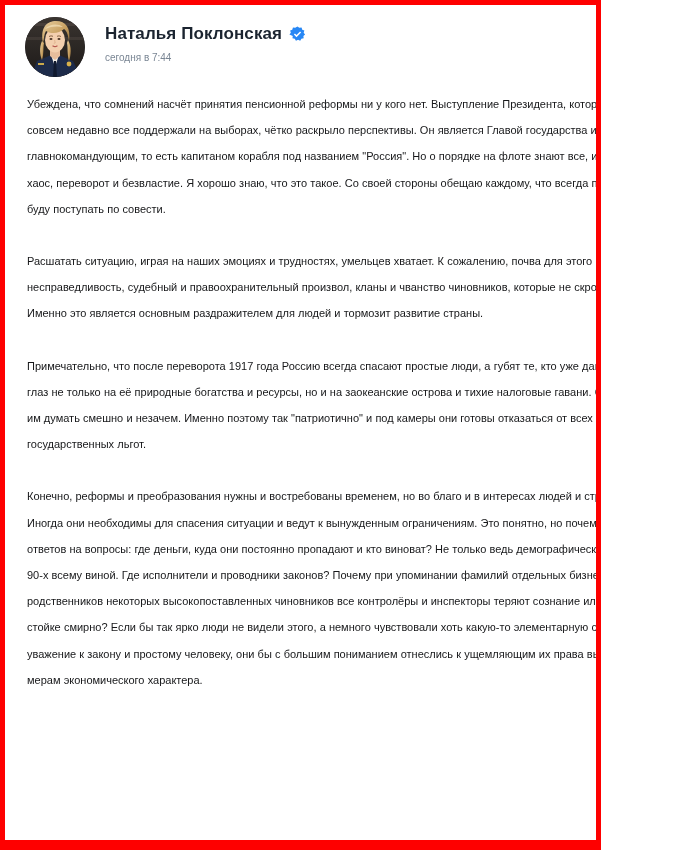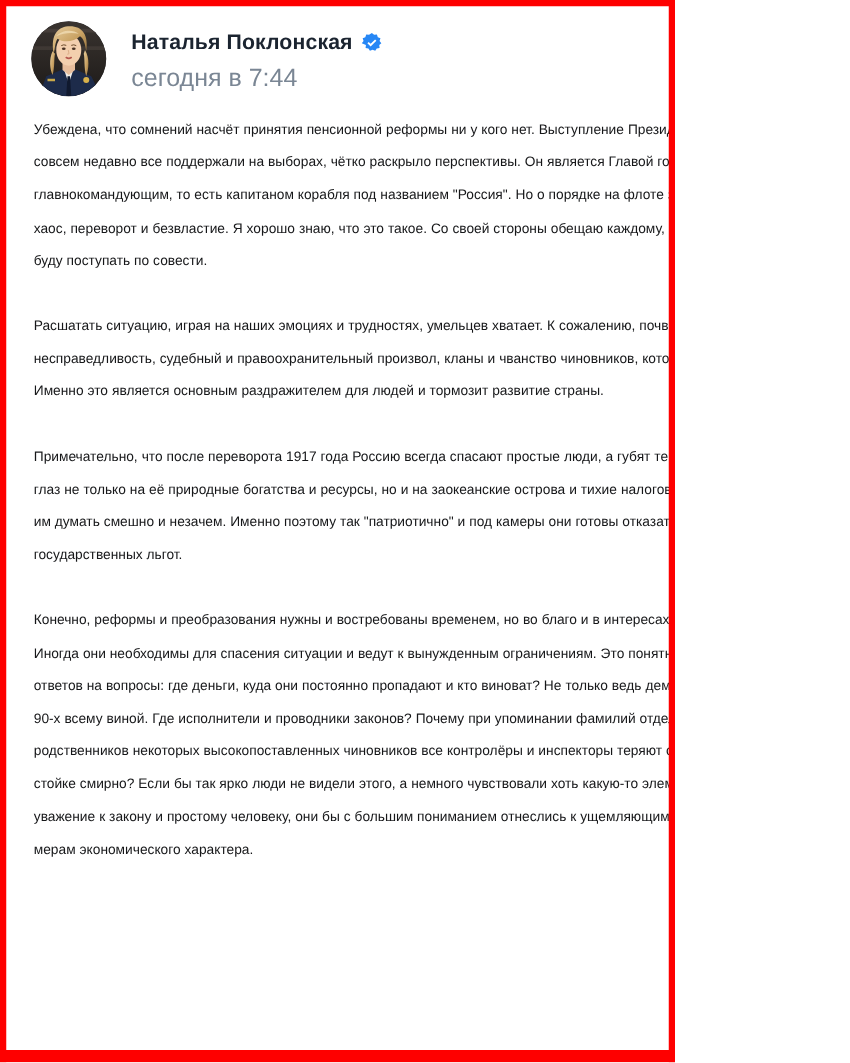--- a/index.html
+++ b/index.html
@@ -5,21 +5,21 @@
   html, body {
     margin: 0;
     padding: 0;
     background: #ffffff;
   }
   body {
     font-family: "Liberation Sans", sans-serif;
   }
   #screenshot {
     position: relative;
-    width: 540px;
+    width: 601px;
     height: 850px;
     box-sizing: border-box;
     background: #ffffff;
     overflow: hidden;
   }
   
   .frame-edge {
     position: absolute;
     background: #fe0000;
     z-index: 10;
@@ -80,21 +80,21 @@
   .verified-badge {
     margin-left: 7px;
     width: 17px;
     height: 17px;
     display: inline-block;
   }
   .verified-badge svg { display: block; width: 17px; height: 17px; }
 
   .timestamp {
     margin-top: 7px;
-    font-size: 20px;
+    font-size: 10px;
     color: #7a8694;
     white-space: nowrap;
   }
 
   .chevron {
     position: absolute;
     right: 22px;
     top: 30px;
     width: 22px;
     height: 14px;

